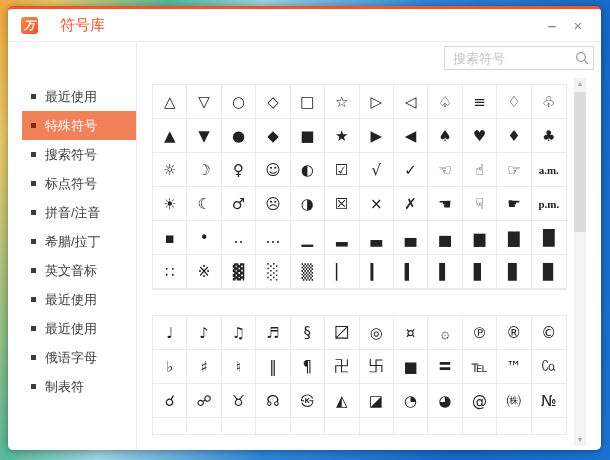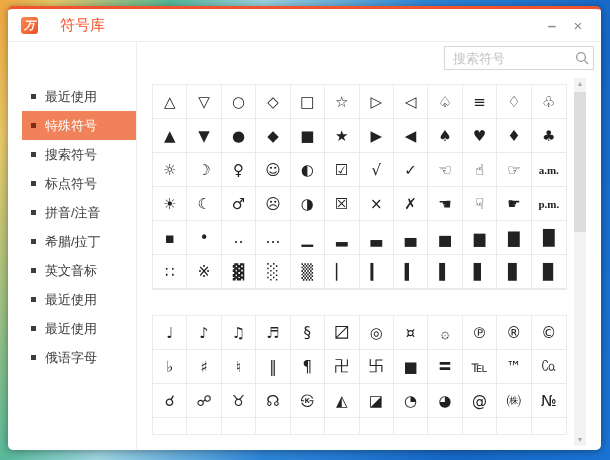--- a/index.html
+++ b/index.html
@@ -119,20 +119,24 @@
           <span class="bullet"></span>
           <span>最近使用</span>
         </div>
         <div class="side-item">
           <span class="bullet"></span>
           <span>最近使用</span>
         </div>
         <div class="side-item">
           <span class="bullet"></span>
           <span>俄语字母</span>
+        </div>
+        <div class="side-item">
+          <span class="bullet"></span>
+          <span>制表符</span>
         </div>
       </div>
 
     <div class="main">
 
       <div class="searchbox">
         <input type="text" placeholder="搜索符号" style="">
         <span class="search-icon">
           <svg width="14" height="14" viewBox="0 0 14 14">
             <circle cx="6" cy="6" r="4.4" fill="none" stroke="#9a9a9a" stroke-width="1.3"></circle>

